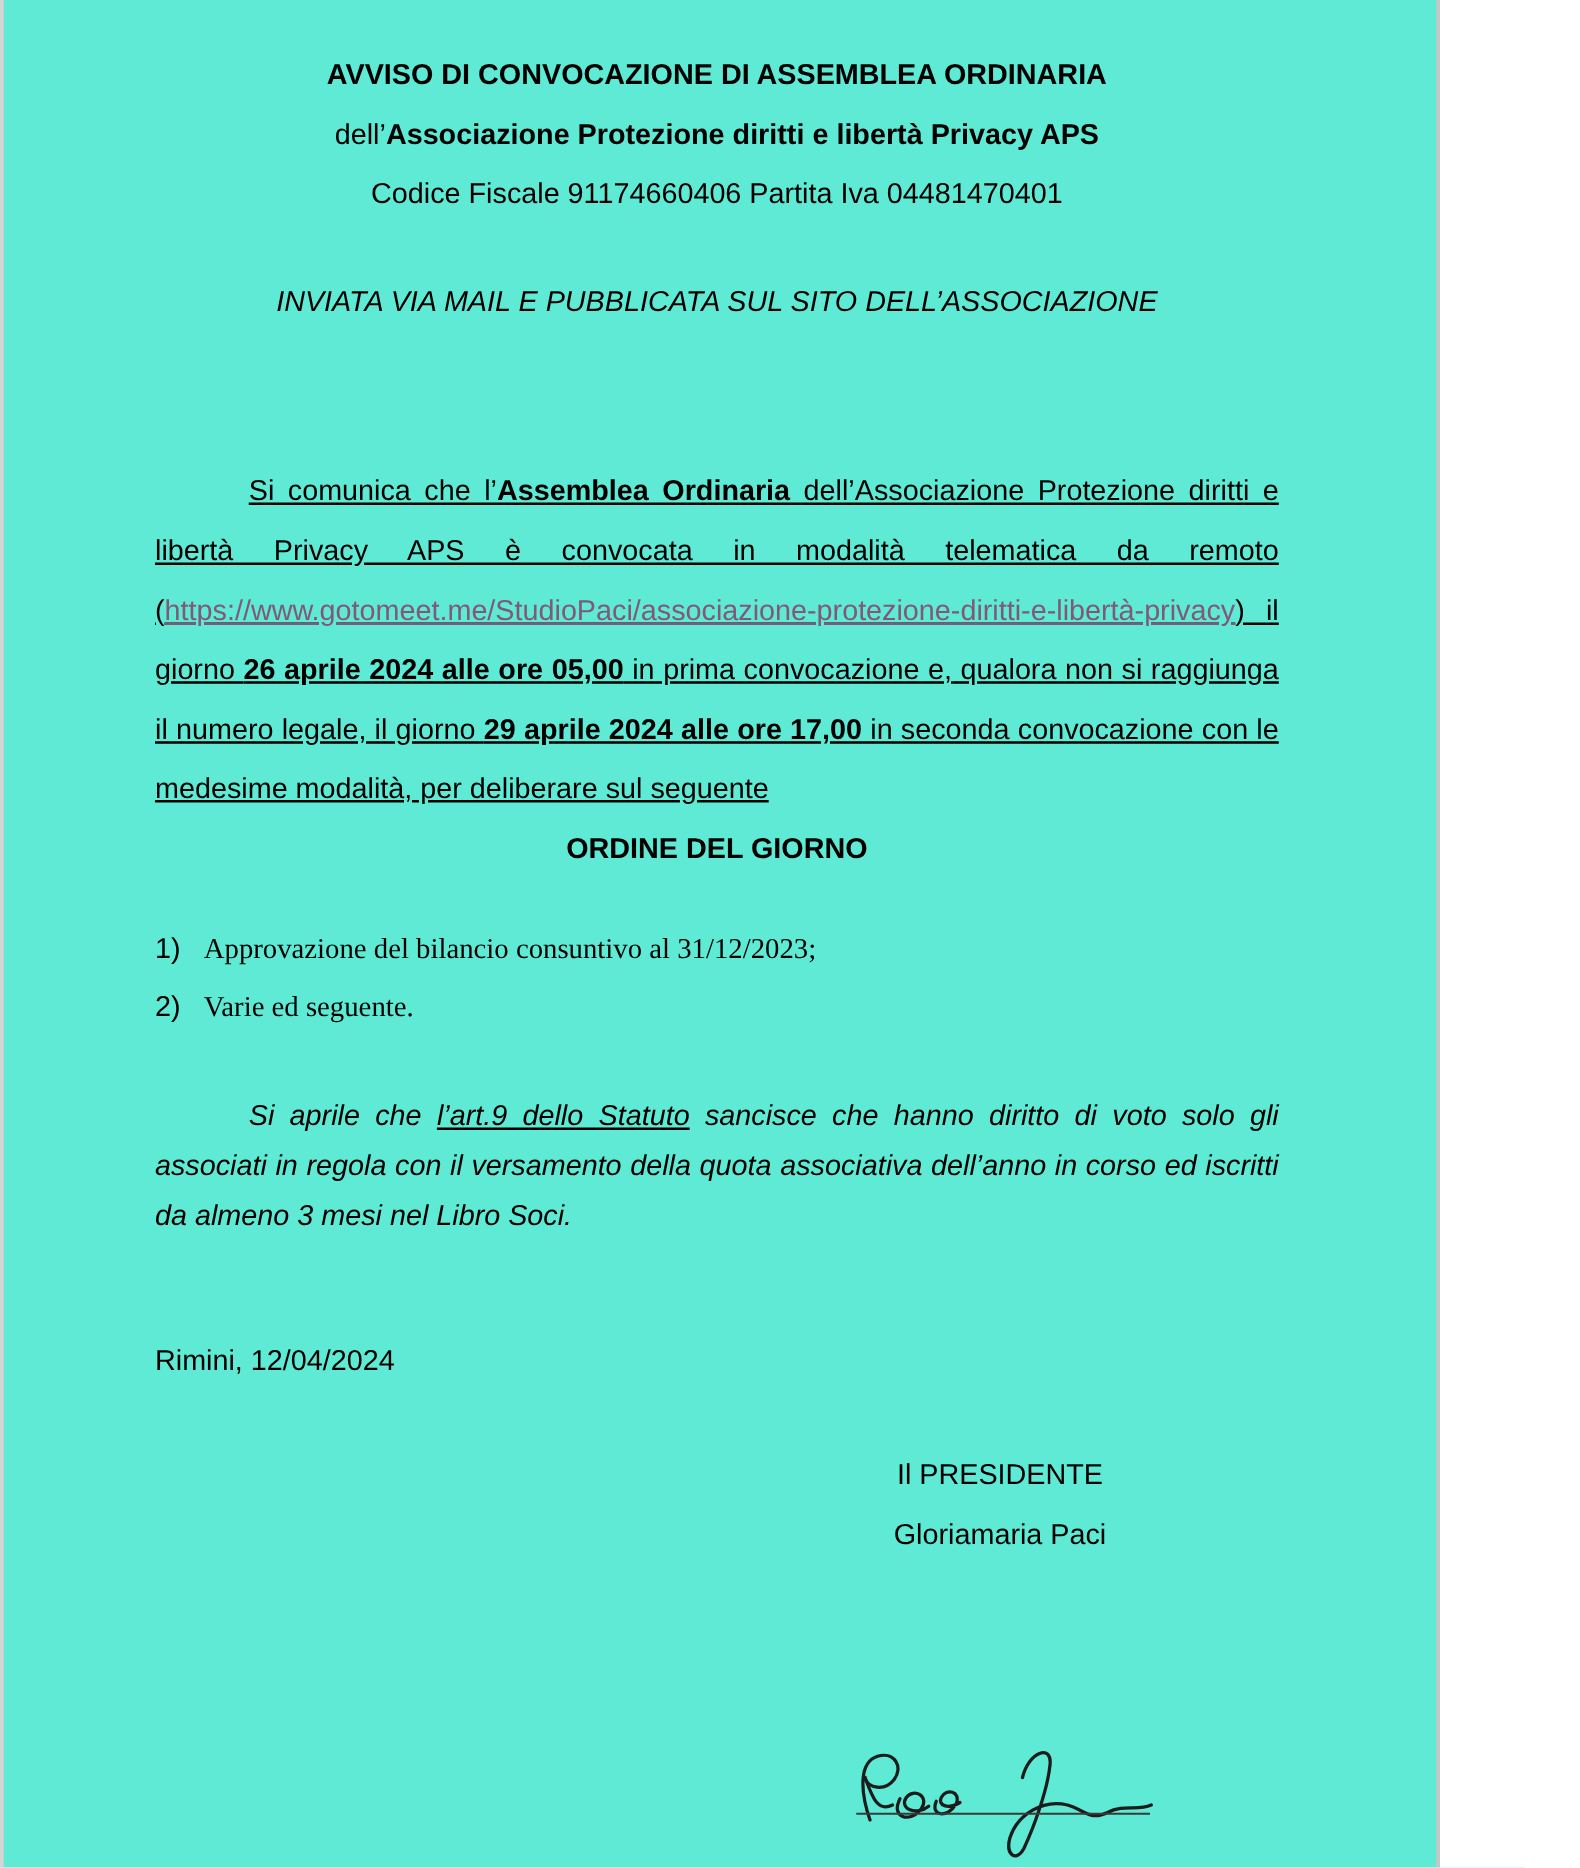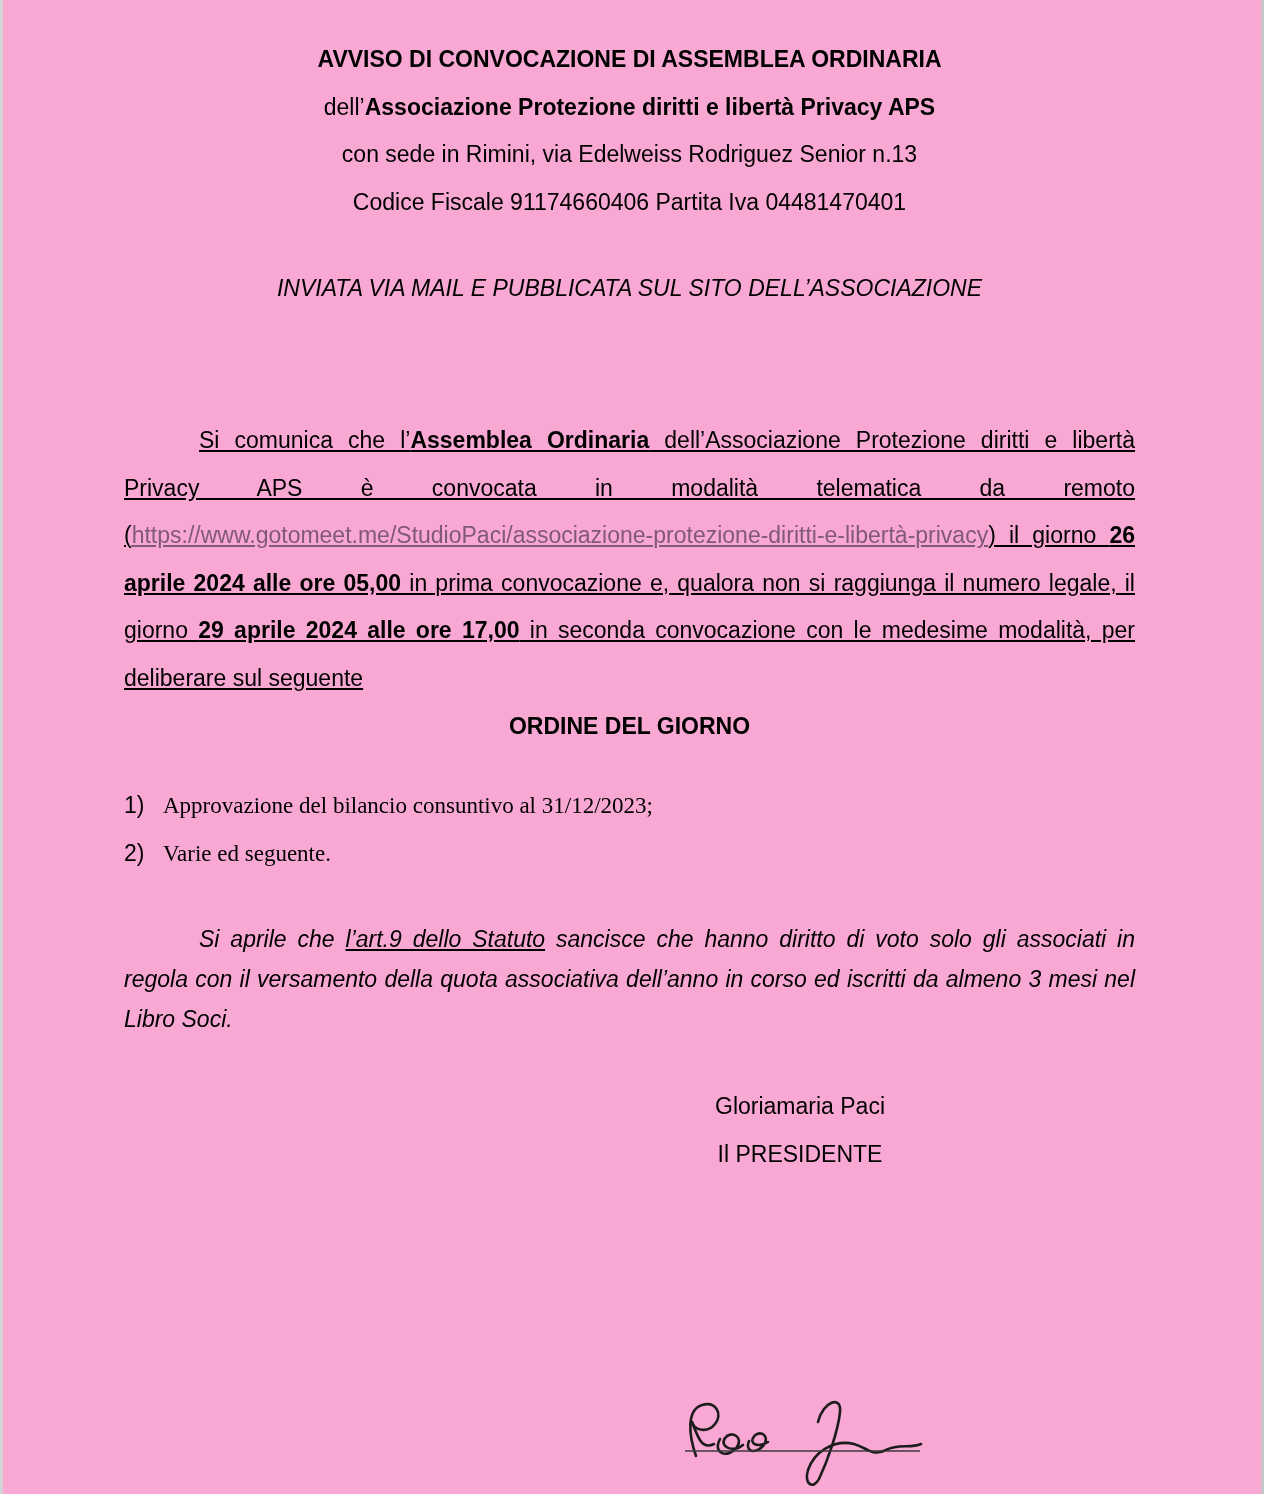--- a/index.html
+++ b/index.html
@@ -1,19 +1,19 @@
 <!DOCTYPE html>
 <html style="--link: #80587a; --edge: #d4d4d4;"><head>
 <meta charset="utf-8">
 <style>
   :root{ --link:#80587a; --edge:#d4d4d4; --ink:#000; }
   *{ box-sizing:border-box; }
   html,body{ margin:0; padding:0; background:#fff; }
   .page{
-    position:relative; width:1264px; height:1494px; background:#f9a8d4;
+    position:relative; width:1152px; height:1494px; background:#5eead4;
     border-left:3px solid var(--edge); border-right:3px solid #c6c6c6;
     overflow:hidden; color:var(--ink);
     font-family:"Liberation Sans", sans-serif;
   }
   .doc{ padding:36px 126px 0 121px; font-size:23px; line-height:47.6px; }
   p{ margin:0; }
   .center{ text-align:center; }
   .b{ font-weight:bold; }
   .it{ font-style:italic; }
   .u{ text-decoration:underline; }
@@ -34,21 +34,20 @@
 </style>
 </head>
 <body>
 
 <div class="page">
   <div class="doc">
 
     <div>
       <p class="center b">AVVISO DI CONVOCAZIONE DI ASSEMBLEA ORDINARIA</p>
       <p class="center"><span>dell’</span><span class="b">Associazione Protezione diritti e libertà Privacy APS</span></p>
-      <p class="center">con sede in Rimini, via Edelweiss Rodriguez Senior n.13</p>
       <p class="center">Codice Fiscale 91174660406 Partita Iva 04481470401</p>
     </div>
 
     <div class="notice-block">
       <p class="center it">INVIATA VIA MAIL E PUBBLICATA SUL SITO DELL’ASSOCIAZIONE</p>
     </div>
 
     <p class="body-par just ind"><span>Si comunica che l’</span><span class="b">Assemblea Ordinaria</span><span> dell’Associazione Protezione diritti e libertà Privacy APS è convocata in modalità telematica da remoto (</span><a href="#" class="link">https://www.gotomeet.me/StudioPaci/associazione-protezione-diritti-e-libertà-privacy</a><span>) il giorno </span><span class="b">26 aprile 2024 alle ore 05,00</span><span> in prima convocazione e, qualora non si raggiunga il numero legale, il giorno </span><span class="b">29 aprile 2024 alle ore 17,00</span><span> in seconda convocazione con le medesime modalità, per deliberare sul seguente</span></p>
 
     <p class="center b">ORDINE DEL GIORNO</p>
@@ -61,24 +60,25 @@
       <div class="agenda-item">
         <span class="agenda-num">2)</span>
         <span class="agenda-text">Varie ed seguente.</span>
       </div>
     </div>
 
     <div class="reminder it">
       <p class="just ind"><span>Si aprile che </span><span class="u">l’art.9 dello Statuto</span><span> sancisce che hanno diritto di voto solo gli associati in regola con il versamento della quota associativa dell’anno in corso ed iscritti da almeno 3 mesi nel Libro Soci.</span></p>
     </div>
 
+    <p class="place-date">Rimini, 12/04/2024</p>
 
     <div class="sig-block">
+      <p>Il PRESIDENTE</p>
       <p>Gloriamaria Paci</p>
-      <p>Il PRESIDENTE</p>
     </div>
 
   </div>
 
   <div class="signature-wrap">
     <svg viewBox="0 0 285 100" xmlns="http://www.w3.org/2000/svg">
       <g fill="none" stroke="#1c1c1c" stroke-width="2.6" stroke-linecap="round" stroke-linejoin="round">
         <path d="M38,64 C31,44 28,18 44,13 C58,9 65,22 57,32 C50,41 36,39 34,30"></path>
         <path d="M34,30 C40,46 44,58 56,52"></path>
         <path d="M62,47 C54,62 70,67 79,55 C86,45 73,38 67,46 C61,55 75,61 85,53"></path>

